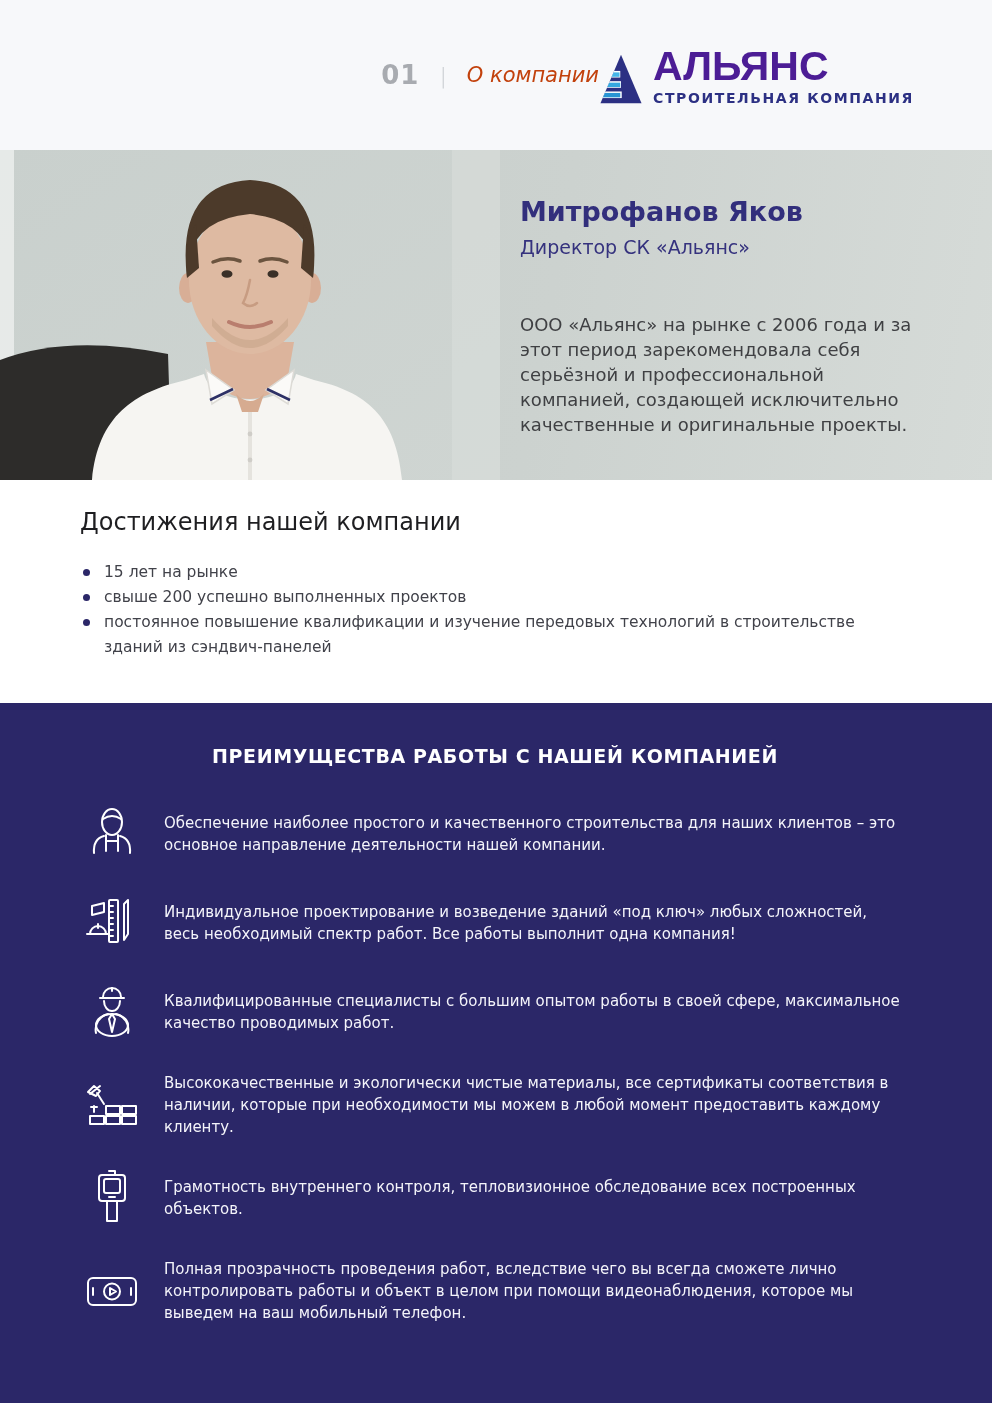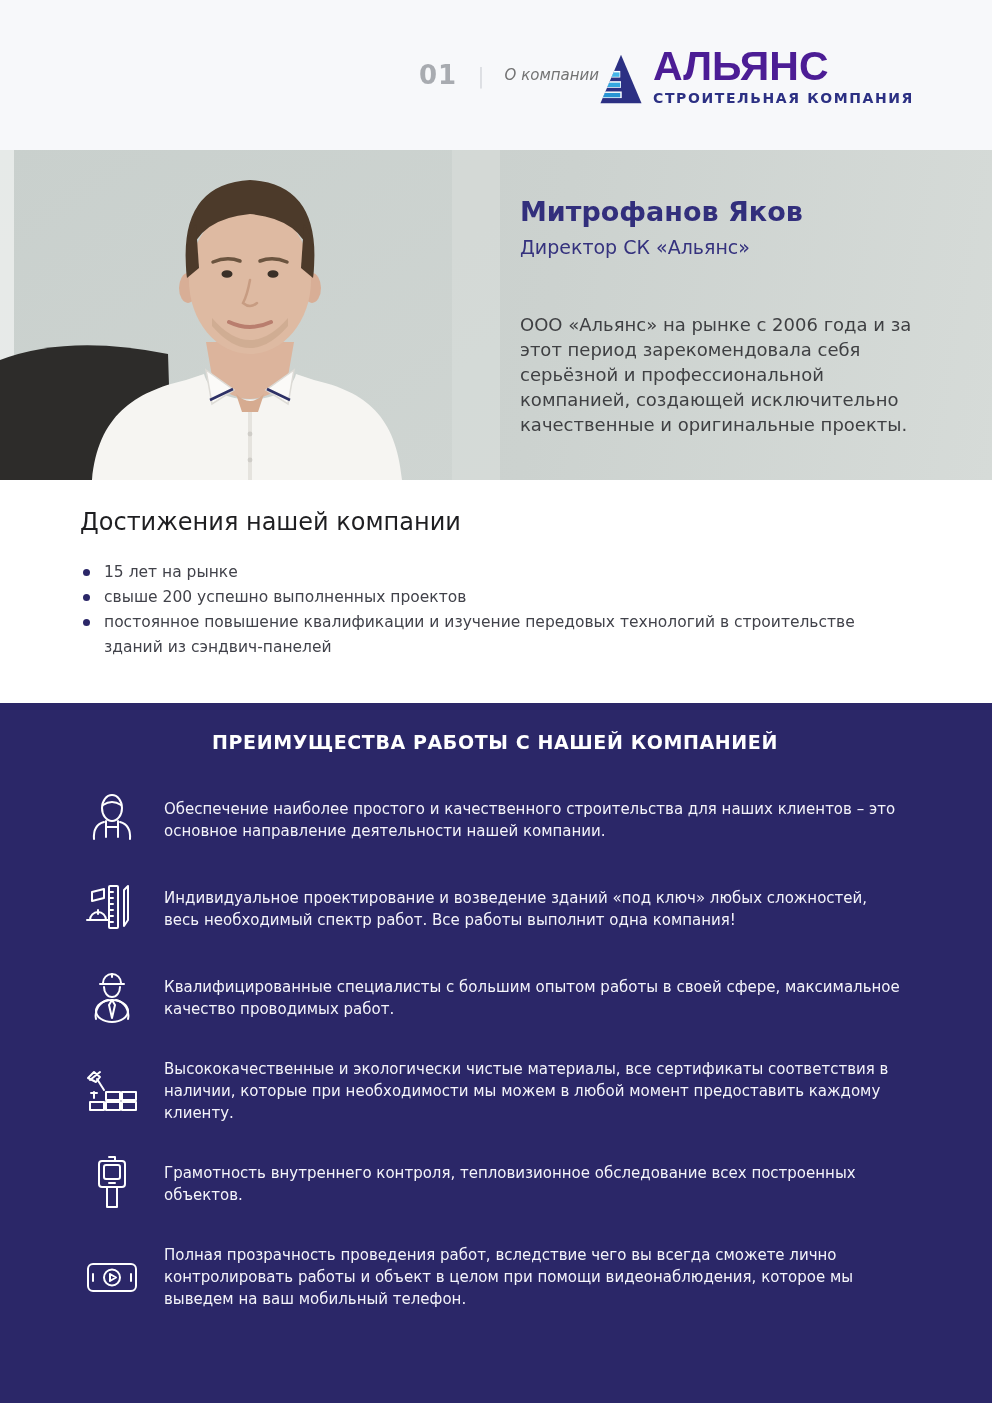--- a/index.html
+++ b/index.html
@@ -12,21 +12,21 @@
 
   
   .header {
     height:150px; background:#f7f8fa;
     display:flex; align-items:center; justify-content:flex-end;
     padding:0 78px;
   }
   .crumb { display:flex; align-items:center; }
   .crumb .num { font-size:26px; font-weight:bold; color:#a8abb0; letter-spacing:1px; }
   .crumb .sep { font-size:22px; color:#c9ccd1; margin:0 20px; font-weight:300; }
-  .crumb .title { font-size:15px; font-style:italic; color:#737373; }
+  .crumb .title { font-size:21px; font-style:italic; color:#c2410c; }
 
   .logo { display:flex; align-items:flex-end; }
   .logo-mark { width:44px; height:52px; margin-right:10px; }
   .logo-text { display:flex; flex-direction:column; line-height:1; }
   .logo-name {
     font-family:Liberation Sans, sans-serif;
     font-size:41px; font-weight:bold; color:#4c1d95; letter-spacing:0px;
   }
   .logo-tag {
     font-size:14px; font-weight:bold; color:#2c3083;
@@ -48,21 +48,21 @@
   .ach-list li {
     position:relative; padding-left:24px; font-size:15.5px; line-height:25px;
     color:#41424a; max-width:810px;
   }
   .ach-list li::before {
     content:""; position:absolute; left:3px; top:9px; width:7px; height:7px;
     border-radius:50%; background:#2b2768;
   }
 
   
-  .advantages { background:#2b2768; height:700px; padding:28px 84px 0 82px; color:#fff; }
+  .advantages { background:#2b2768; height:700px; padding:42px 84px 0 82px; color:#fff; }
   .adv-title { text-align:center; font-size:19px; font-weight:bold; letter-spacing:0.6px; color:#ffffff; }
   .adv-rows { margin-top:38px; display:flex; flex-direction:column; gap:31px; }
   .adv-row { display:flex; align-items:center; }
   .adv-icon { flex:0 0 60px; margin-right:22px; display:flex; justify-content:center; }
   .adv-text { font-size:15px; line-height:22px; color:#f4f4fa; max-width:742px; }
   .oicon { stroke:#ffffff; stroke-width:2; fill:none; stroke-linecap:round; stroke-linejoin:round; }
 </style>
 </head>
 <body>
 

